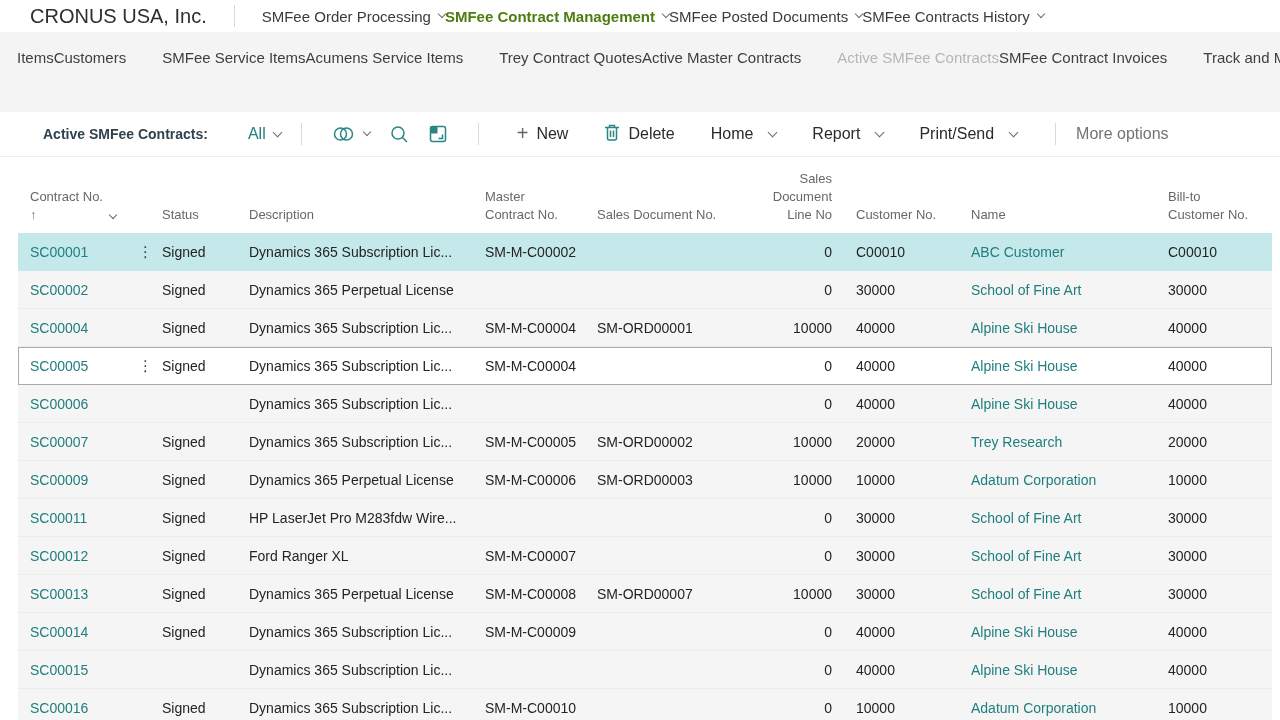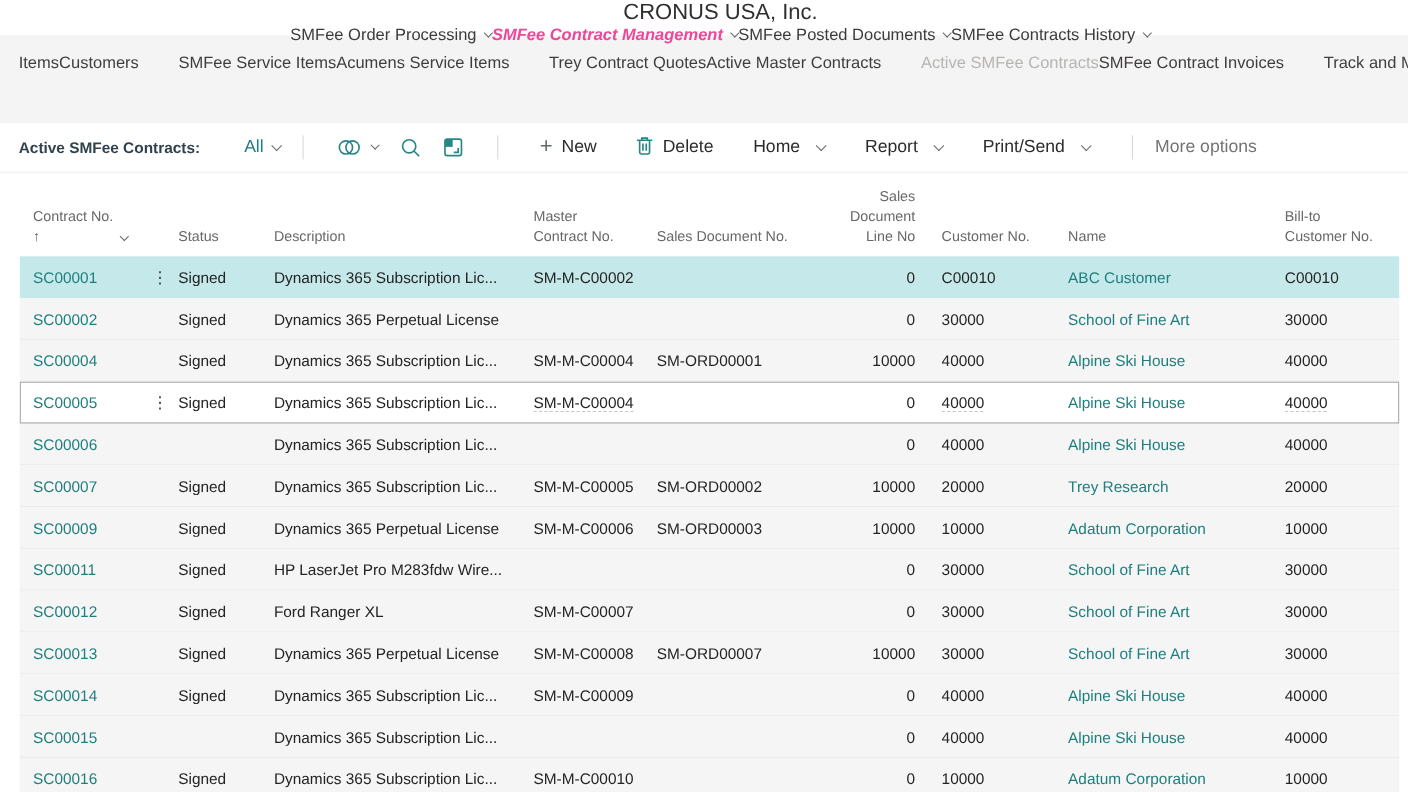--- a/index.html
+++ b/index.html
@@ -1,47 +1,47 @@
 <!DOCTYPE html>
 <html style="--teal: #1f7e7e; --icon-teal: #2a8585; --selrow: #c5e9ea;"><head>
 <meta charset="utf-8">
 <style>
   * { box-sizing: border-box; margin: 0; padding: 0; }
   html,body { width:1280px; height:720px; overflow:hidden; background:#fff; }
   body { font-family:"Liberation Sans","DejaVu Sans",sans-serif; color:#242424; }
   .app { width:1280px; height:720px; background:#fff; position:relative; }
 
   
-  .topbar { height:32px; display:flex; align-items:center; padding-left:30px; background:#fff;flex-direction:column; }
+  .topbar { height:32px; display:flex; align-items:center; padding-left:30px; background:#fff; }
   .company { font-size:20px; color:#2f2f2f; white-space:nowrap; cursor:pointer; }
   .topbar-sep { width:1px; height:22px; background:#d8d8d8; margin:0 27px; }
   .topmenus { display:flex; align-items:center; }
   .topmenu { background:none; border:none; font:inherit; font-size:15px; color:#3b3b3b;
              display:flex; align-items:center; white-space:nowrap; cursor:pointer; padding:0; }
-  .topmenu.active { font-weight:bold; color:#ec4899;font-style:italic; }
+  .topmenu.active { font-weight:bold; color:#4d7c0f; }
 
   
   .chev { display:inline-block; width:7px; height:7px; border-right:1.5px solid #6d6d6d;
           border-bottom:1.5px solid #6d6d6d; transform:rotate(45deg); margin-left:8px;
           margin-top:-4px; flex:none; }
   .chev.sm { width:6px; height:6px; }
 
   
   .subnav { height:80px; background:#f5f4f4; display:flex; gap:36px; padding:11px 0 0 17px; }
   .subnav-col { display:flex; flex-direction:row; }
   .subnav-item { font-size:15px; color:#3f3e3c; line-height:30px; white-space:nowrap;
                  text-decoration:none; cursor:pointer; }
   .subnav-item.current { color:#b7b5b2; cursor:default; }
 
   
   .toolbar { height:45px; display:flex; align-items:center; padding-left:17px;
              background:#fff; border-bottom:1px solid #ededed; }
   .toolbar button { background:none; border:none; font:inherit; cursor:pointer;
                     display:flex; align-items:center; padding:0; }
-  .caption { font-size:14px; font-weight:bold; color:#31424e; white-space:nowrap; }
+  .caption { font-size:14px; font-weight:bold; color:#31424e; white-space:nowrap;margin-left:26px; }
   .filter-all { margin-left:40px; font-size:14px; font-weight:bold; color:var(--teal); }
   .vsep { width:1px; height:22px; background:#d9d9d9; margin:0 20px; }
   .tool-icon-btn { margin:0 10px; }
   .tool-icon-btn svg { display:block; }
   .action-btn { font-size:14px; color:#2b2b2b; gap:8px; margin:0 18px; white-space:nowrap; }
   .plus-glyph { font-size:20px; font-weight:300; color:#5f6b6b; line-height:1; margin-top:-2px; }
   .more-options { font-size:14px; color:#737373; }
 
   
   .table-wrap { margin:0 8px 0 18px; }

